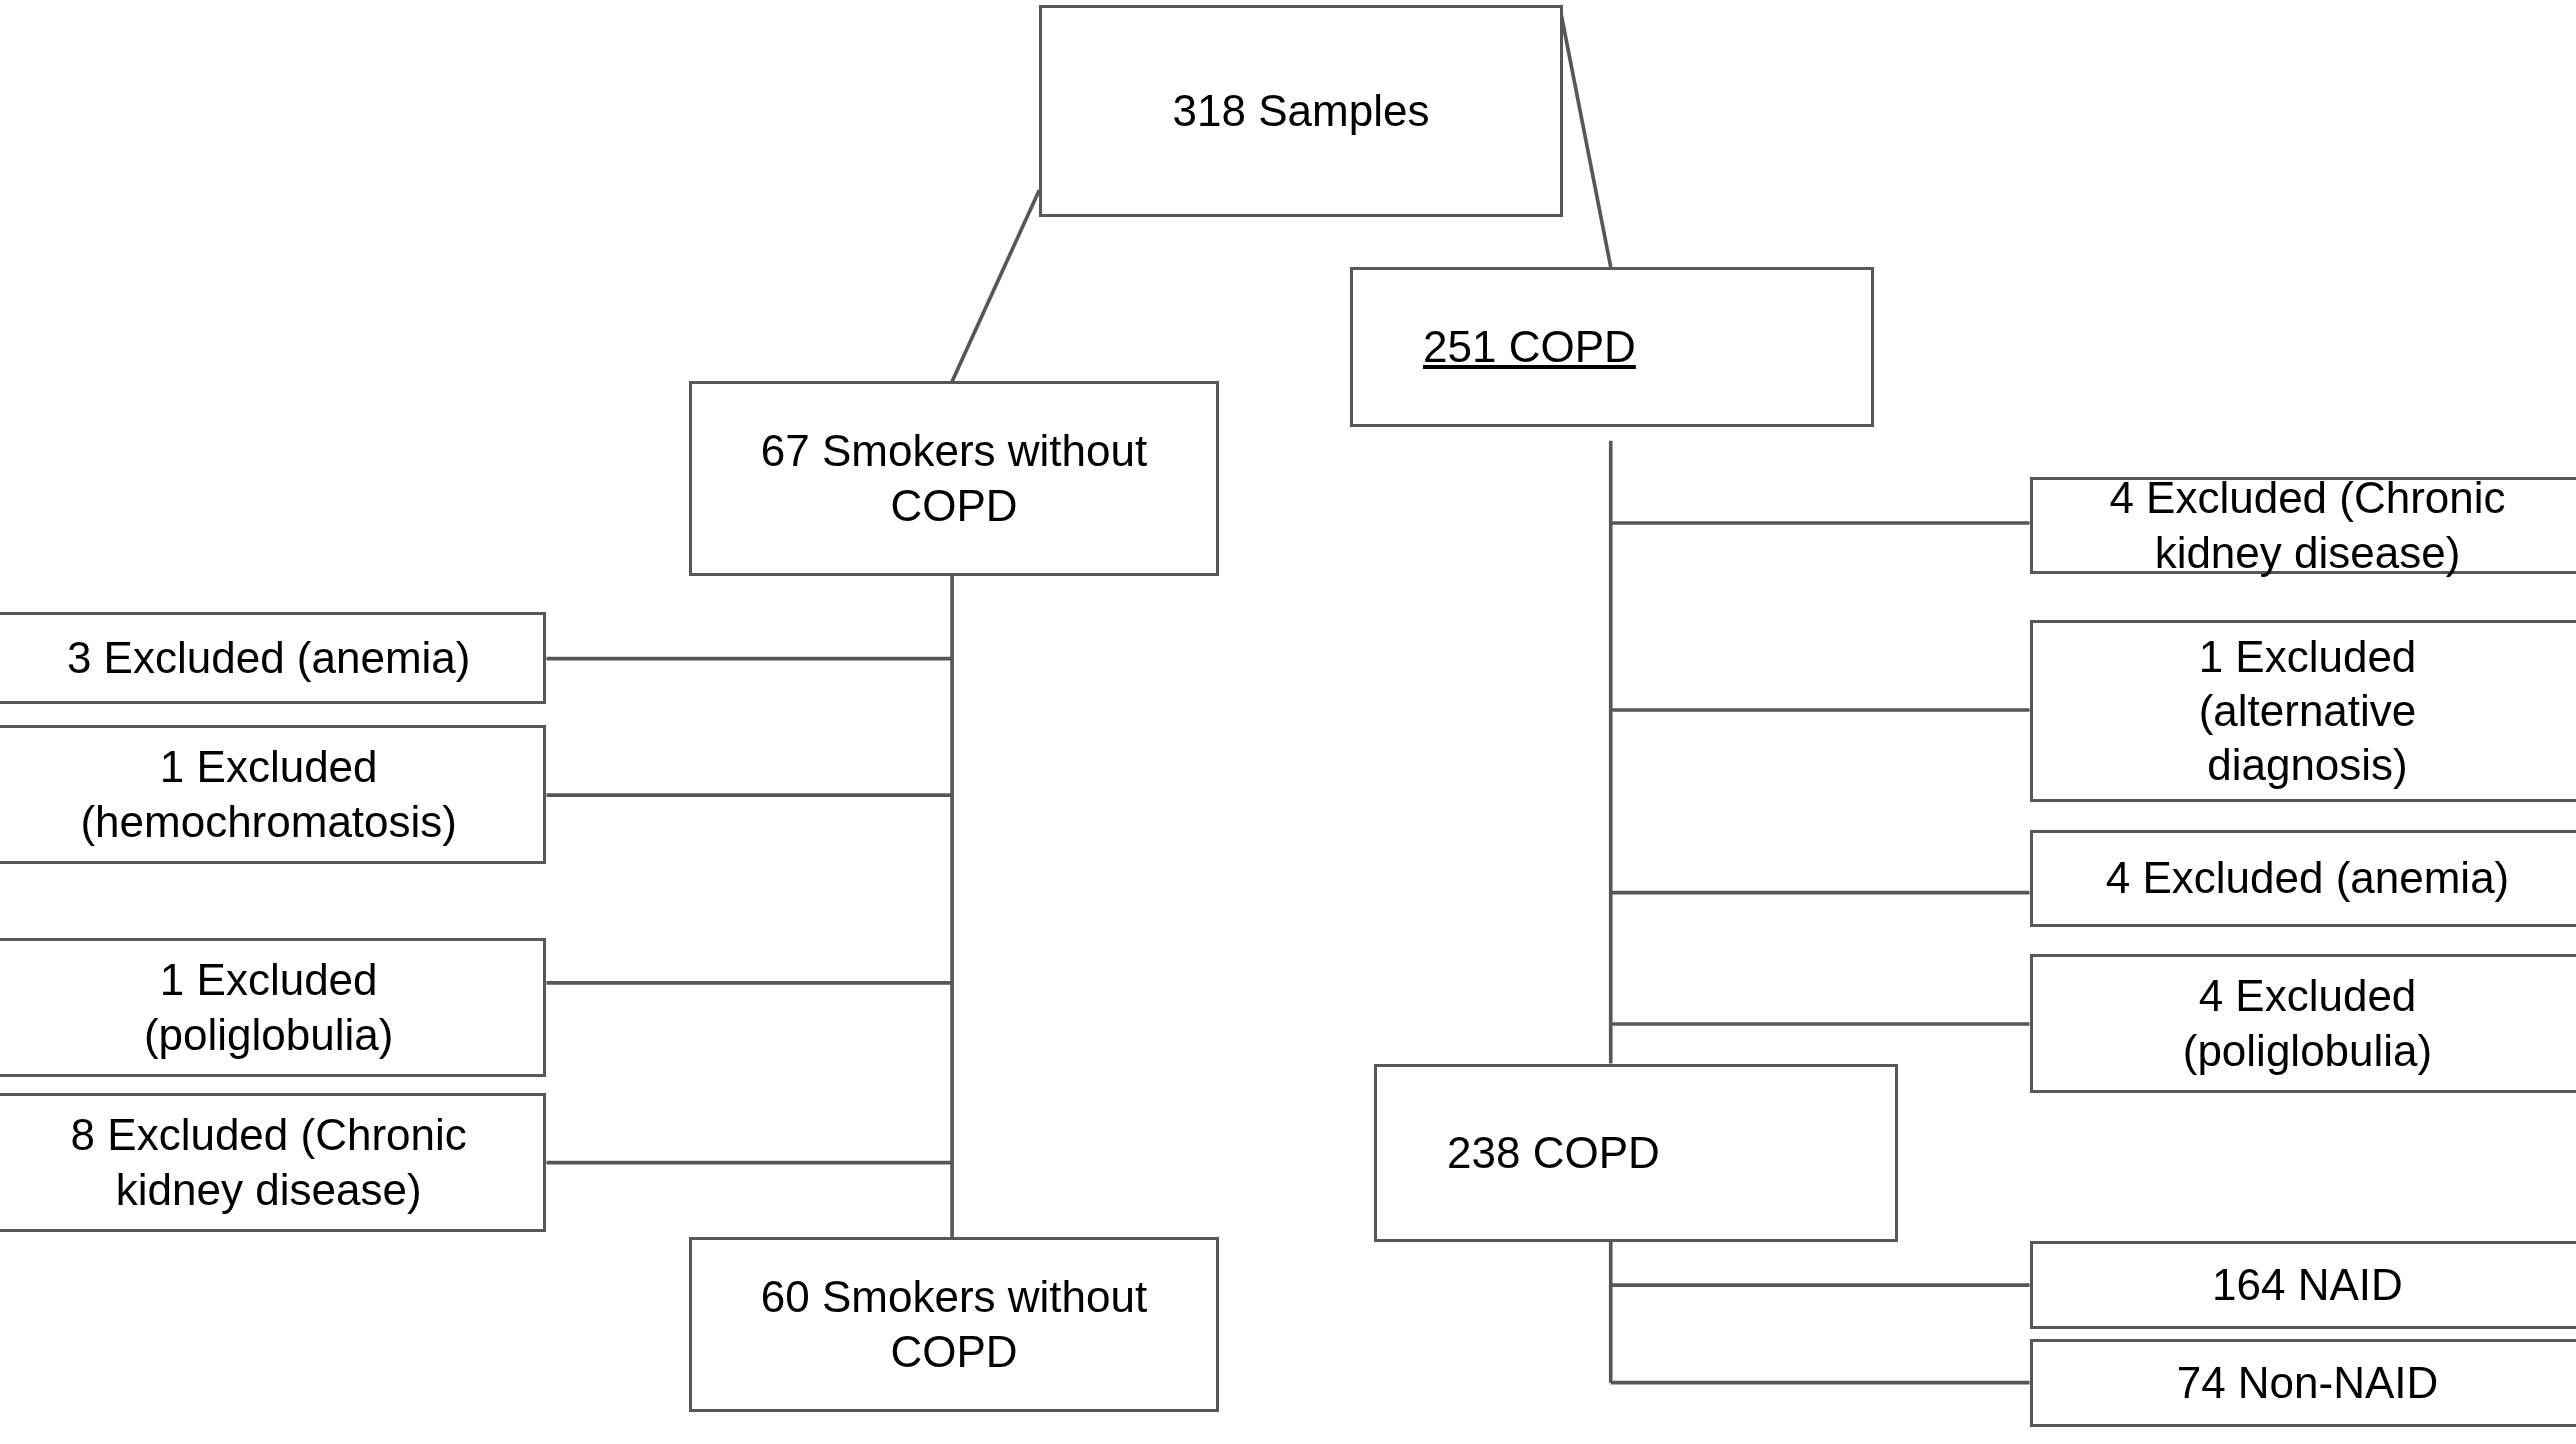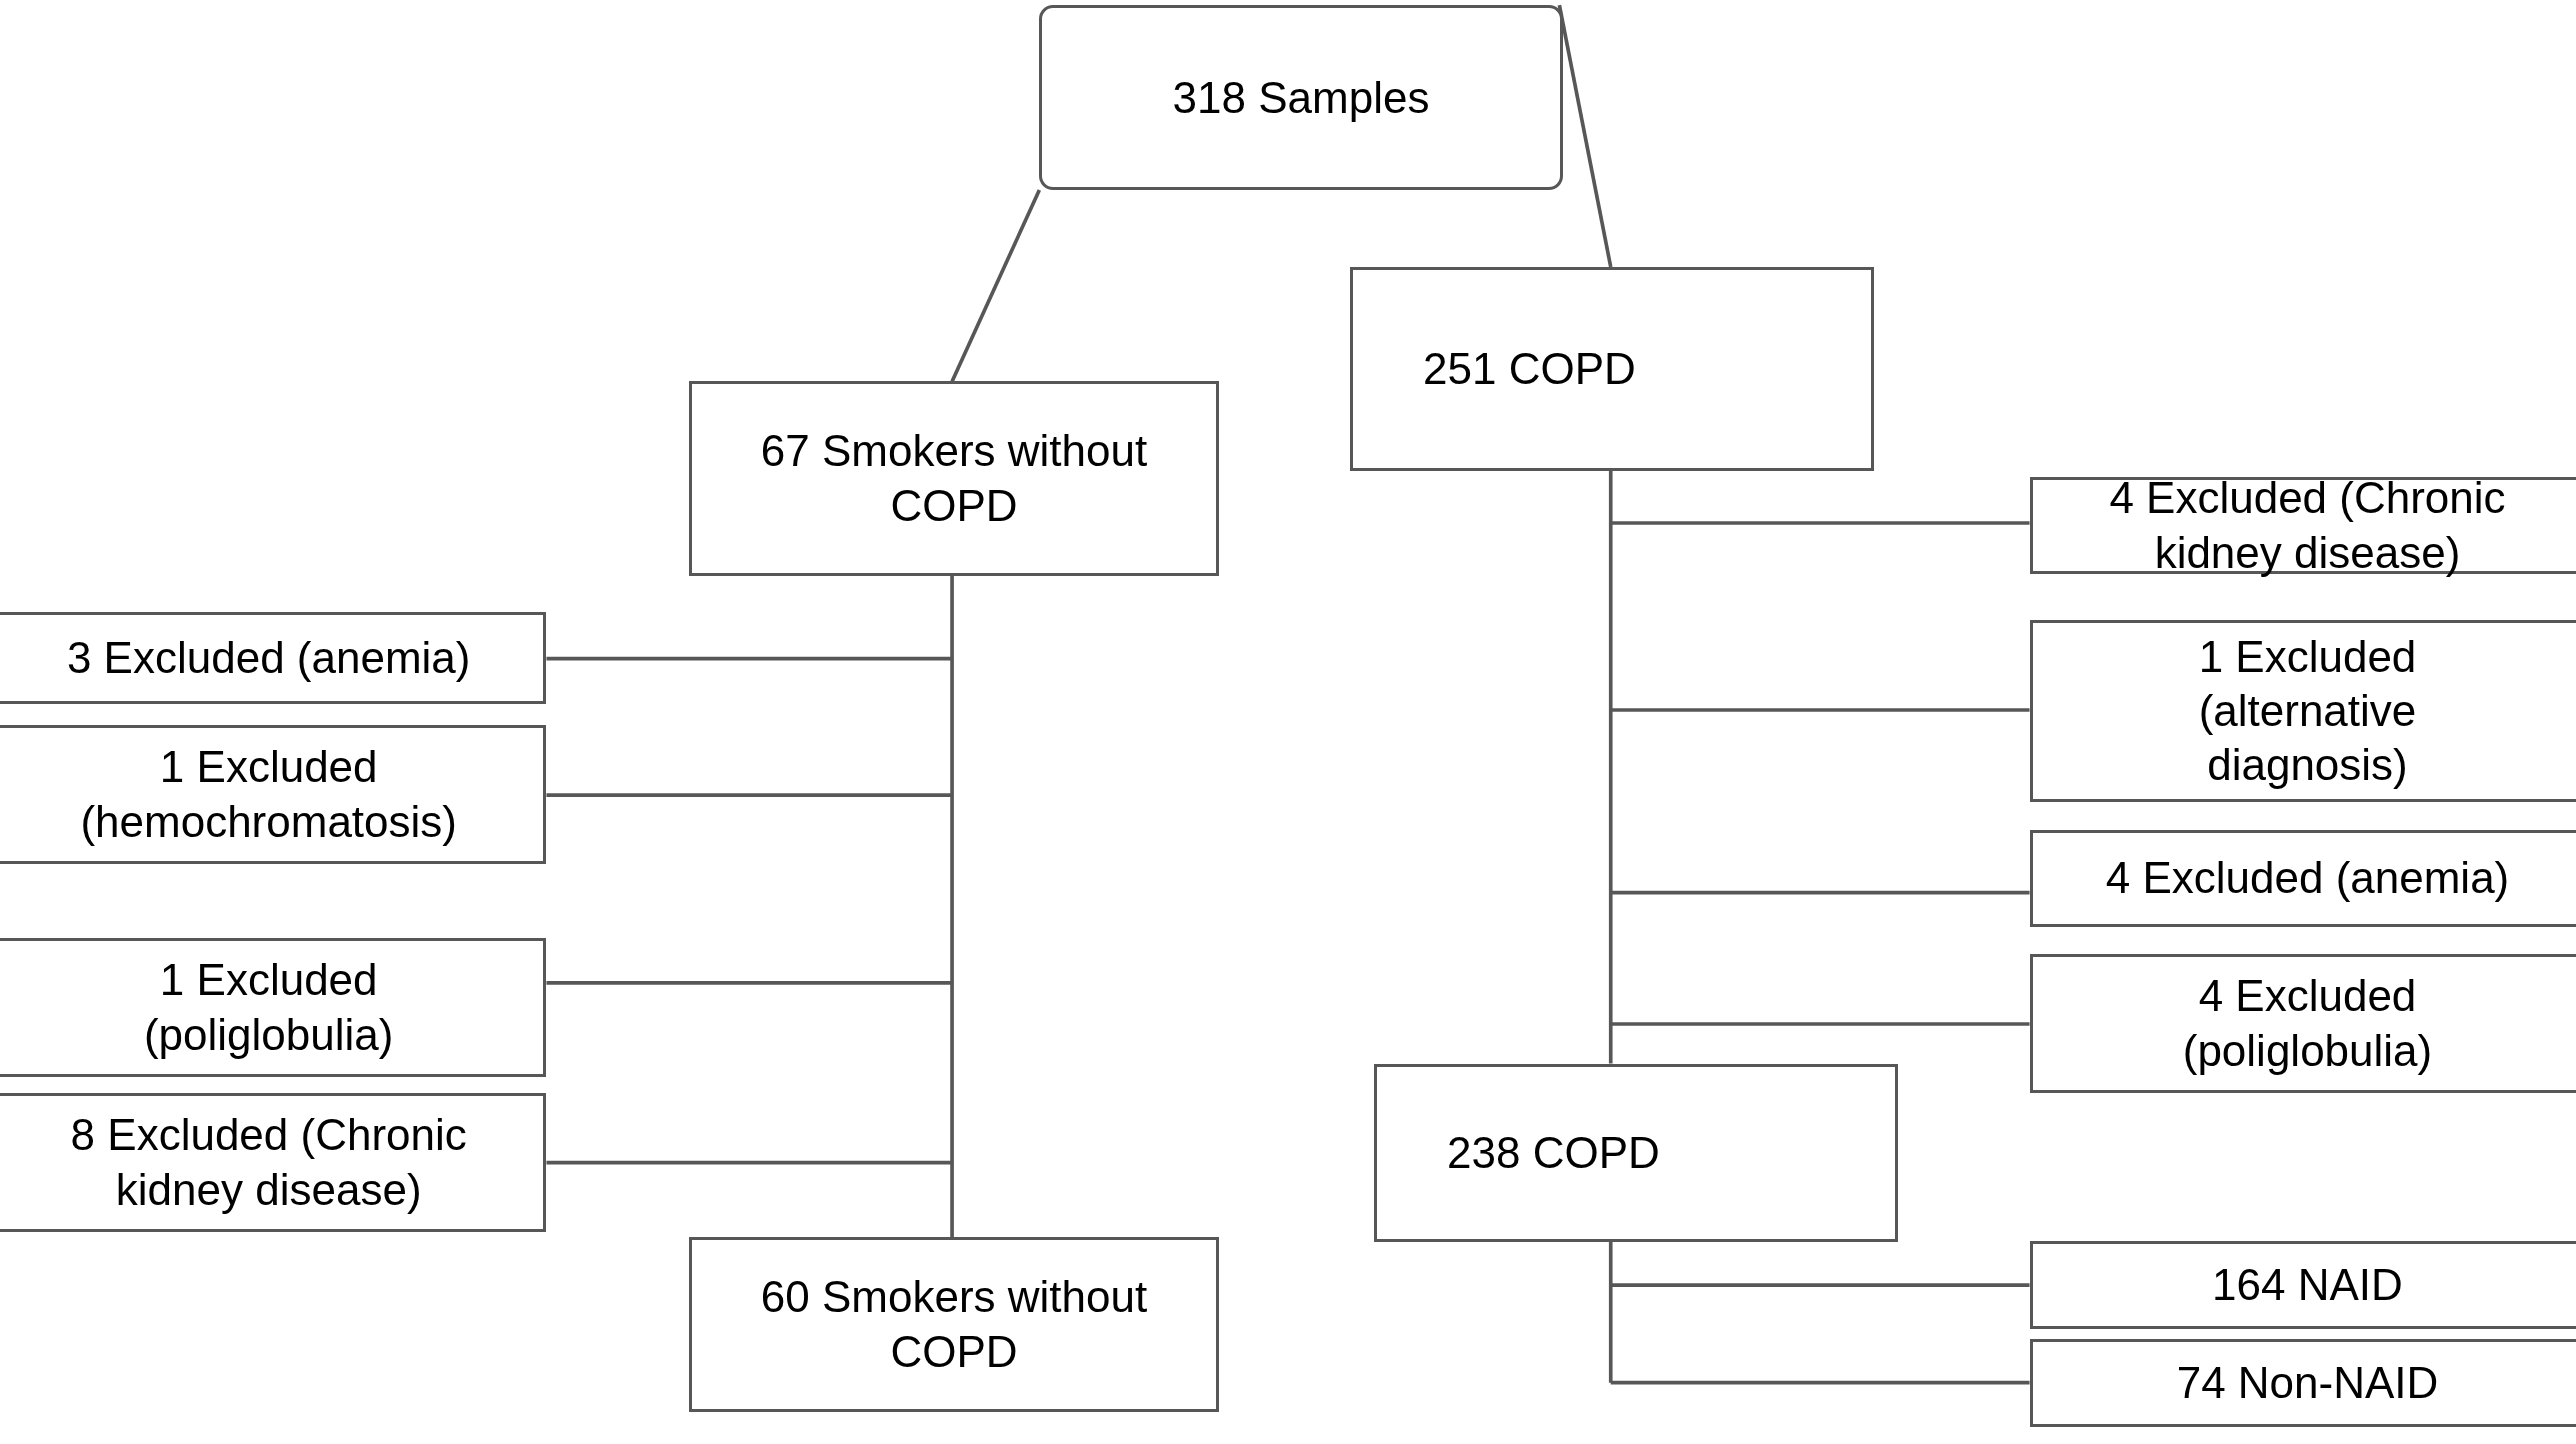--- a/index.html
+++ b/index.html
@@ -75,30 +75,30 @@
       <path d="M 2196 968  L 2767 968"></path>
       <path d="M 2196 1217 L 2767 1217"></path>
       <path d="M 2196 1396 L 2767 1396"></path>
 
       <path d="M 2196 1693 L 2196 1885"></path>
       <path d="M 2196 1752 L 2767 1752"></path>
       <path d="M 2196 1885 L 2767 1885"></path>
     </g>
   </svg>
 
-  <div class="node" style="left:1039px; top:5.1px; width:524px; height:185px;border-radius:14px;">
+  <div class="node" style="left:1039px; top:5.1px; width:524px; height:212px;">
     <span class="label">318 Samples</span>
   </div>
 
   <div class="node" style="left:689px; top:381px; width:530px; height:195px;">
     <span class="label">67 Smokers without
 COPD</span>
   </div>
 
-  <div class="node align-left-text" style="left:1350px; top:267px; width:524px; height:204px;">
+  <div class="node align-left-text" style="left:1350px; top:267px; width:524px; height:160px;text-decoration:underline;">
     <span class="label">251 COPD</span>
   </div>
 
   <div class="node" style="left:-8.8px; top:612px; width:555px; height:92px;">
     <span class="label">3 Excluded (anemia)</span>
   </div>
 
   <div class="node" style="left:-8.8px; top:725px; width:555px; height:139px;">
     <span class="label">1 Excluded
 (hemochromatosis)</span>

